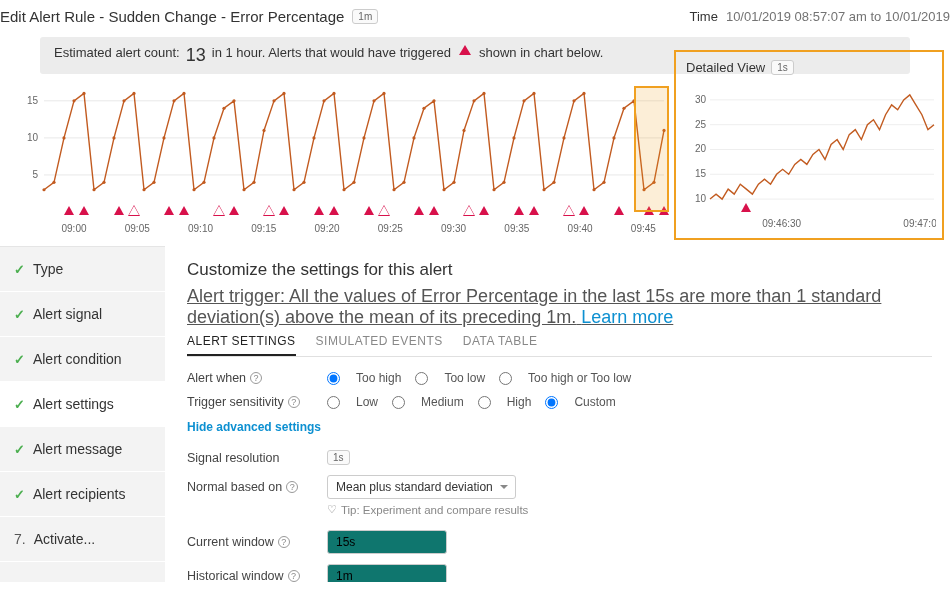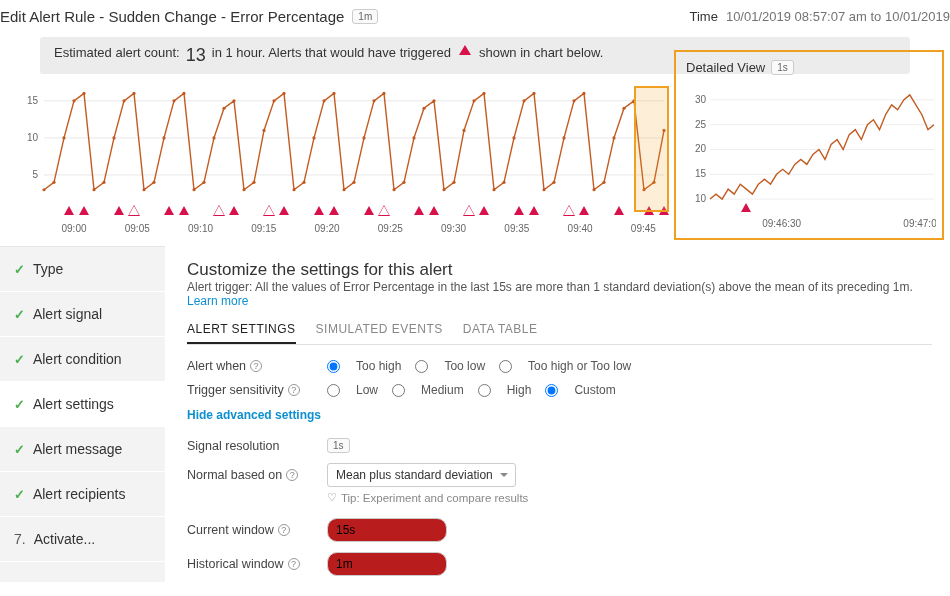--- a/index.html
+++ b/index.html
@@ -25,36 +25,36 @@
   .marker.hollow { border-bottom: none; }
   .marker.hollow::after { content: ""; position: absolute; top: 0; left: -5px; width: 0; height: 0; border-left: 5px solid transparent; border-right: 5px solid transparent; border-bottom: 9px solid #fff; }
   .marker.hollow::before { content: ""; position: absolute; top: -1px; left: -6px; width: 0; height: 0; border-left: 6px solid transparent; border-right: 6px solid transparent; border-bottom: 11px solid #d8114b; }
   .lower { display: flex; margin-top: 6px; height: 336px; }
   .sidebar { width: 165px; background: #f3f3f3; border-top: 1px solid #e5e5e5; }
   .sidebar .step { padding: 14px 14px; border-bottom: 1px solid #fff; font-size: 14px; display: flex; align-items: center; gap: 8px; cursor: pointer; }
   .sidebar .step.active { background: #fff; }
   .check { color: #4caf50; font-weight: bold; font-size: 13px; }
   .stepnum { color: #555; }
   .content { flex: 1; padding: 14px 18px 0 22px; overflow: hidden; }
-  .content h2 { font-size: 17px; font-weight: 400; margin-bottom: 0; }
-  .trigger-line { font-size: 12px; color: #555; margin-bottom: 10px; }
+  .content h2 { font-size: 17px; font-weight: 400; margin-bottom: 6px; }
+  .trigger-line { font-size: 18px; color: #555; margin-bottom: 2px; text-decoration: underline; }
   .trigger-line a { color: #0d90d1; text-decoration: none; }
   .tabs { display: flex; gap: 20px; border-bottom: 1px solid #e0e0e0; margin-bottom: 14px; }
   .tabs .tab { font-size: 12px; letter-spacing: 0.5px; color: #888; padding: 4px 0 6px 0; cursor: pointer; }
   .tabs .tab.active { color: #222; border-bottom: 2px solid #222; font-weight: 500; }
   .row { display: flex; align-items: center; margin-bottom: 10px; font-size: 12.5px; }
   .row .lbl { width: 140px; color: #444; display: flex; align-items: center; gap: 4px; }
   .help { display: inline-block; width: 12px; height: 12px; border: 1px solid #999; border-radius: 50%; font-size: 9px; line-height: 11px; text-align: center; color: #888; }
   .radios { display: flex; gap: 14px; align-items: center; }
   .radios label { display: flex; align-items: center; gap: 16px; font-size: 12px; color: #555; cursor: pointer; }
   .radios input { margin: 0; }
   .link { color: #0d90d1; font-size: 12px; cursor: pointer; margin-bottom: 16px; display: inline-block; font-weight: bold; }
   .sel { border: 1px solid #ccc; border-radius: 3px; padding: 4px 22px 4px 8px; font-size: 12px; background: #fff; position: relative; display: inline-block; min-width: 150px; cursor: pointer; }
   .sel::after { content: ""; position: absolute; right: 7px; top: 9px; width: 0; height: 0; border-left: 4px solid transparent; border-right: 4px solid transparent; border-top: 4px solid #888; }
-  .txt { border: 1px solid #ccc; border-radius: 10px; padding: 4px 8px; font-size: 12px; width: 120px; background: #b91c1c; }
+  .txt { border: 1px solid #ccc; border-radius: 3px; padding: 4px 8px; font-size: 12px; width: 120px; background: #0f766e; }
   .tip { font-size: 11.5px; color: #888; margin-top: -6px; margin-bottom: 14px; margin-left: 140px; display: flex; align-items: center; gap: 4px; }
   .tip .bulb { font-size: 11px; }
   .highlight-rect { position: absolute; border: 2px solid #f0a020; background: rgba(240,160,32,0.18); }
 </style>
 </head>
 <body>
 
 <div class="header">
   <div class="title-line">
     <h1>Edit Alert Rule - Sudden Change - Error Percentage</h1>

